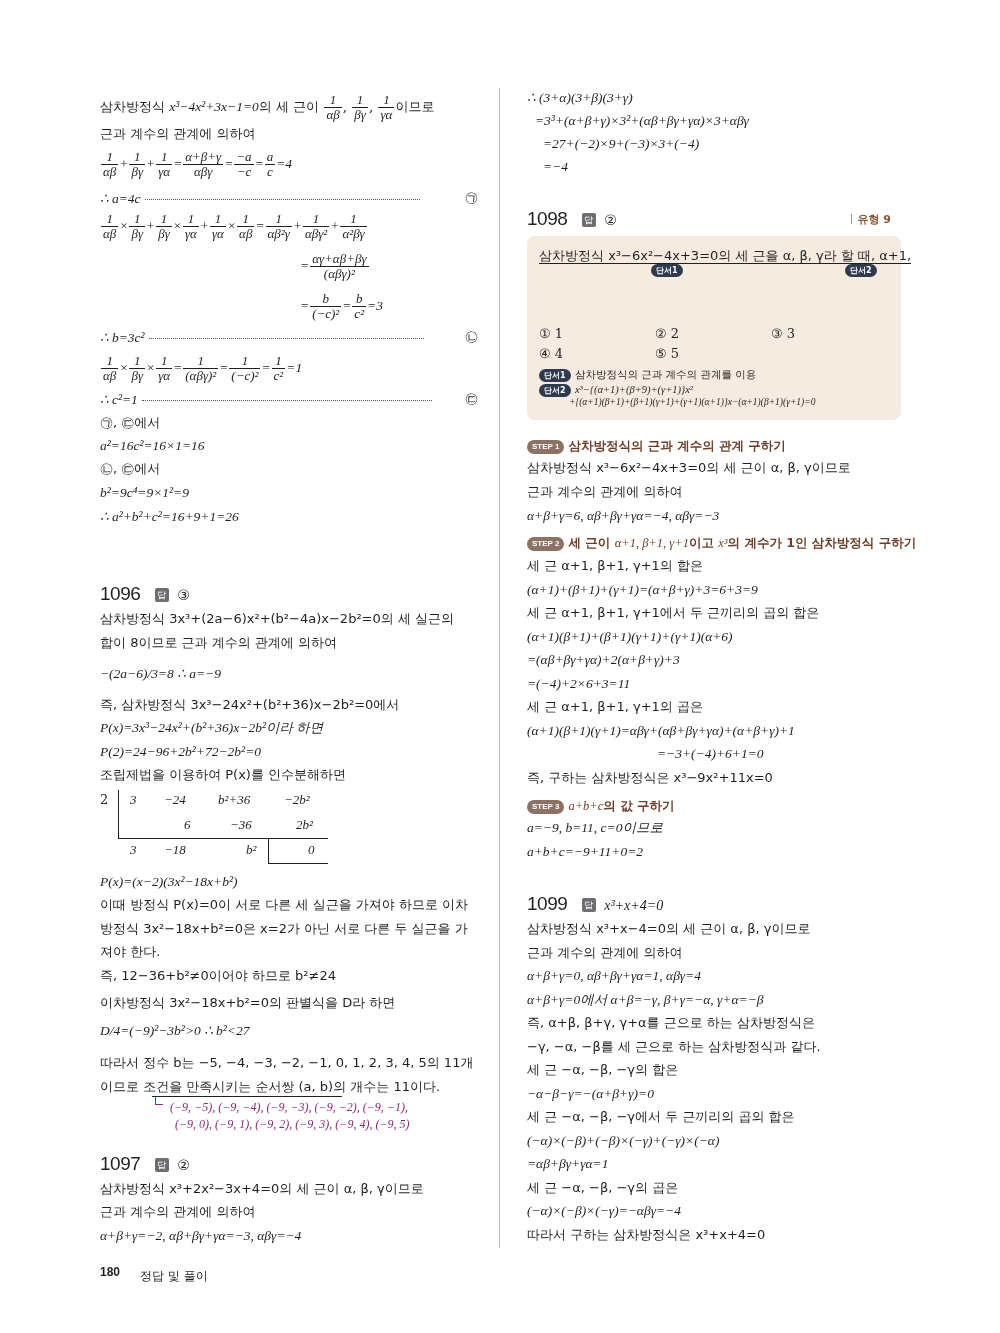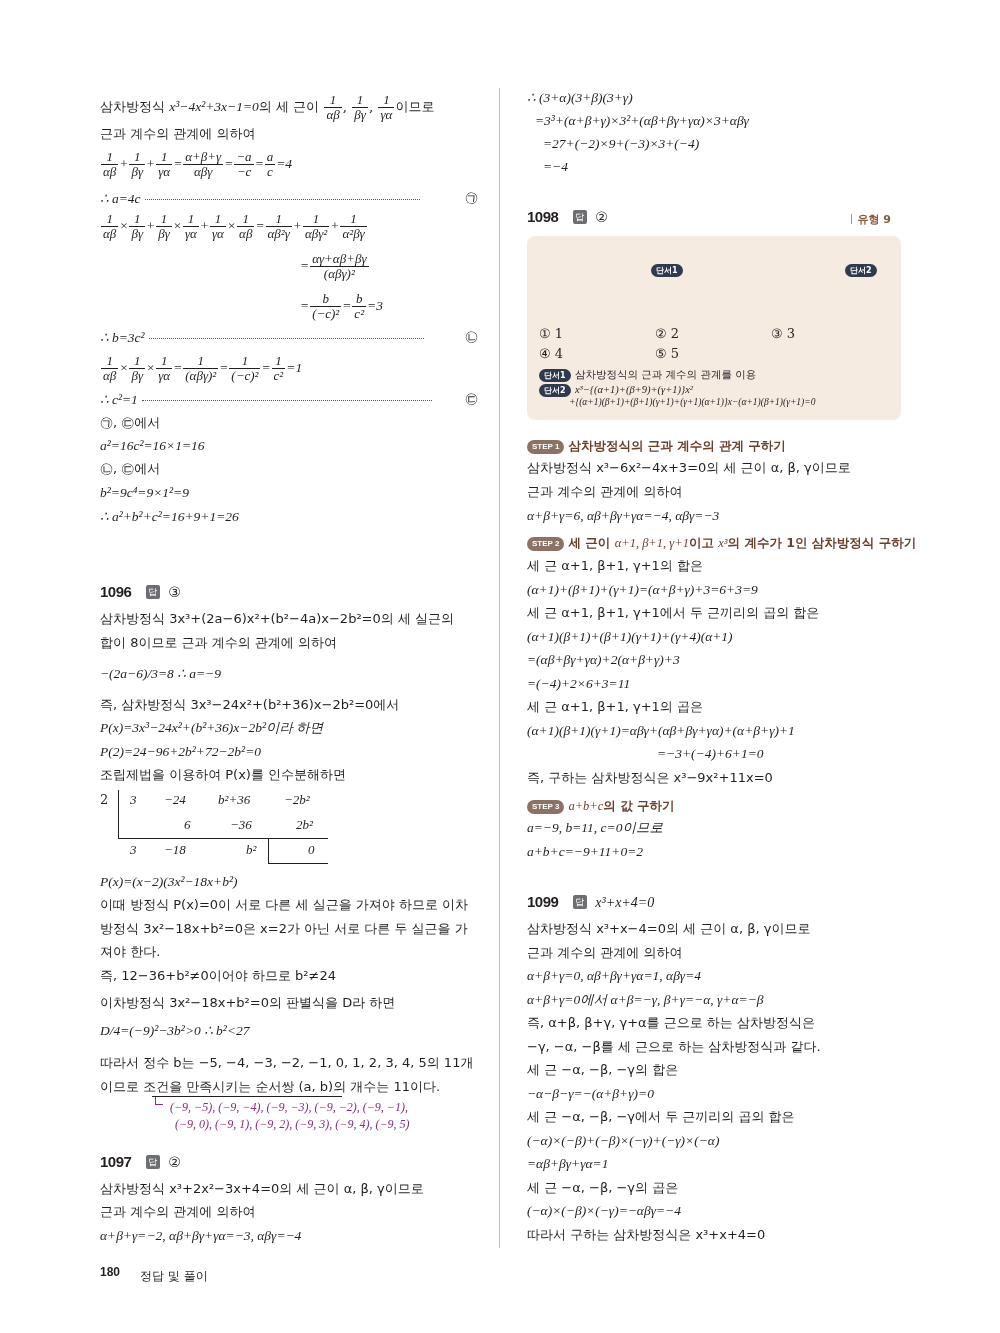--- a/index.html
+++ b/index.html
@@ -12,21 +12,21 @@
   .divider { position:absolute; left:499px; top:88px; width:1px; height:1160px; background:#bdbdbd; }
   .line { position:absolute; left:0; white-space:nowrap; font-size:13.5px; line-height:20px; }
   .m { font-style:italic; font-family:"Liberation Serif","DejaVu Serif",serif; }
   .kr { font-family:"DejaVu Sans","Liberation Sans",sans-serif; font-size:13px; }
   .frac { display:inline-block; vertical-align:middle; text-align:center; margin:0 1px; line-height:14px; }
   .frac .num { display:block; border-bottom:1px solid #231f20; padding:0 2px; font-size:13px; }
   .frac .den { display:block; padding:0 2px; font-size:13px; }
   .dots { display:inline-block; border-bottom:1px dotted #555; vertical-align:middle; }
   .circ { position:absolute; right:0; font-size:13px; font-family:"DejaVu Sans",sans-serif; }
   .prob-head { position:absolute; left:0; white-space:nowrap; font-family:"Liberation Sans","DejaVu Sans",sans-serif; }
-  .prob-num { font-size:15px; font-weight:bold; letter-spacing:-0.5px; }
+  .prob-num { font-size:19px; font-weight:normal; letter-spacing:-0.5px; }
   .ans-badge { display:inline-block; width:14px; height:14px; background:#6d6e71; color:#fff; font-size:9px;
                text-align:center; line-height:14px; border-radius:2px; margin-left:10px; vertical-align:2px;
                font-family:"DejaVu Sans",sans-serif; }
   .ans-val { font-size:14px; margin-left:4px; font-family:"DejaVu Sans",sans-serif; }
   .type-tag { position:absolute; right:10px; font-size:11px; font-weight:bold; color:#8a5a3c;
               font-family:"DejaVu Sans",sans-serif; }
   .type-tag::before { content:""; display:inline-block; width:1px; height:10px; background:#999; margin-right:6px; vertical-align:-1px; }
   .qbox { position:absolute; left:0; width:374px; background:#f5ebe1; border-radius:8px; }
   .hint { display:inline-block; background:#2f3a4f; color:#fff; font-size:8px; font-weight:bold; border-radius:7px;
           padding:1px 5px; font-family:"DejaVu Sans",sans-serif; line-height:11px; }
@@ -162,20 +162,21 @@
     <div class="line m" style="top:157px; left:16px;">=−4</div>
 
     <div class="prob-head" style="top:208px; width:374px;">
       <span class="prob-num">1098</span>
       <span class="ans-badge">답</span>
       <span class="ans-val">②</span>
       <span class="type-tag" style="top:4px;">유형 9</span>
     </div>
 
     <div class="qbox" style="top:236px; height:184px;">
+      <div class="line kr" style="top:10px; left:12px;"><span class="ul">삼차방정식 x³−6x²−4x+3=0의 세 근을 α, β, γ라 할 때, α+1,</span></div>
       <span class="hint" style="position:absolute; left:124px; top:28px;">단서1</span>
       <span class="hint" style="position:absolute; left:318px; top:28px;">단서2</span>
       <span class="choice" style="left:12px; top:90px;">① 1</span>
       <span class="choice" style="left:128px; top:90px;">② 2</span>
       <span class="choice" style="left:244px; top:90px;">③ 3</span>
       <span class="choice" style="left:12px; top:110px;">④ 4</span>
       <span class="choice" style="left:128px; top:110px;">⑤ 5</span>
       <div class="line" style="top:130px; left:12px; line-height:14px;">
         <span class="hint">단서1</span>
         <span class="kr small">삼차방정식의 근과 계수의 관계를 이용</span>
@@ -193,21 +194,21 @@
     <div class="line kr" style="top:458px;">삼차방정식 x³−6x²−4x+3=0의 세 근이 α, β, γ이므로</div>
     <div class="line kr" style="top:482px;">근과 계수의 관계에 의하여</div>
     <div class="line m" style="top:506px;">α+β+γ=6, αβ+βγ+γα=−4, αβγ=−3</div>
 
     <div class="line" style="top:532px;">
       <span class="step">STEP 2</span><span class="step-title"><span>세 근이 </span><span class="m">α+1, β+1, γ+1</span><span>이고 </span><span class="m">x³</span><span>의 계수가 1인 삼차방정식 구하기</span></span>
     </div>
     <div class="line kr" style="top:556px;">세 근 α+1, β+1, γ+1의 합은</div>
     <div class="line m" style="top:580px;">(α+1)+(β+1)+(γ+1)=(α+β+γ)+3=6+3=9</div>
     <div class="line kr" style="top:603px;">세 근 α+1, β+1, γ+1에서 두 근끼리의 곱의 합은</div>
-    <div class="line m" style="top:627px;">(α+1)(β+1)+(β+1)(γ+1)+(γ+4)(α+1)</div>
+    <div class="line m" style="top:627px;">(α+1)(β+1)+(β+1)(γ+1)+(γ+1)(α+6)</div>
     <div class="line m" style="top:650px;">=(αβ+βγ+γα)+2(α+β+γ)+3</div>
     <div class="line m" style="top:674px;">=(−4)+2×6+3=11</div>
     <div class="line kr" style="top:697px;">세 근 α+1, β+1, γ+1의 곱은</div>
     <div class="line m" style="top:721px;">(α+1)(β+1)(γ+1)=αβγ+(αβ+βγ+γα)+(α+β+γ)+1</div>
     <div class="line m" style="top:744px; left:130px;">=−3+(−4)+6+1=0</div>
     <div class="line kr" style="top:768px;">즉, 구하는 삼차방정식은 x³−9x²+11x=0</div>
 
     <div class="line" style="top:795px;">
       <span class="step">STEP 3</span><span class="step-title"><span class="m">a+b+c</span><span>의 값 구하기</span></span>
     </div>

